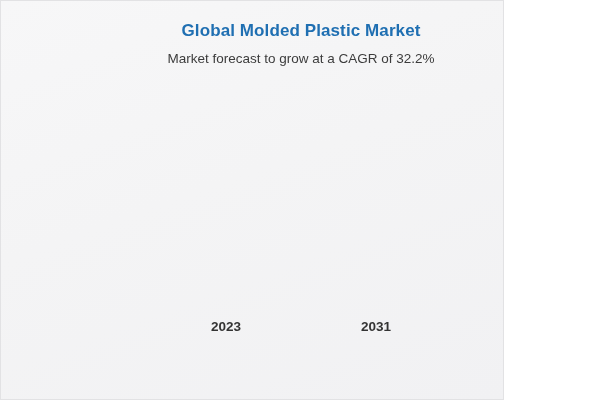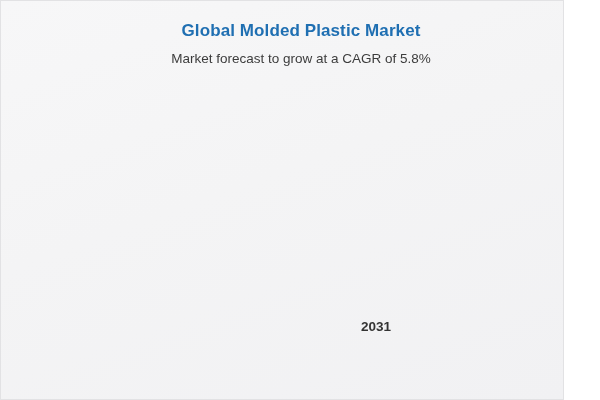--- a/index.html
+++ b/index.html
@@ -8,21 +8,21 @@
   }
   body {
     width: 600px;
     height: 400px;
     font-family: "Liberation Sans", sans-serif;
     background: #ffffff;
   }
 
   .infographic {
     position: relative;
-    width: 564px;
+    width: 504px;
     height: 400px;
     box-sizing: border-box;
     background: linear-gradient(160deg, #f7f7f8 0%, #f4f4f5 45%, #f1f1f3 100%);
     border: 1px solid #e2e2e4;
     overflow: hidden;
     padding-left: 40px;
   }
 
   
   .chart-title {
@@ -113,34 +113,35 @@
     color: #1f5f9e;
     white-space: nowrap;
   }
 </style>
 </head>
 <body>
 
 <div class="infographic">
 
   <div class="chart-title">Global Molded Plastic Market</div>
-  <div class="chart-subtitle">Market forecast to grow at a CAGR of 5.8%</div>
+  <div class="chart-subtitle">Market forecast to grow at a CAGR of 32.2%</div>
 
   <div class="plot">
 
     <div class="bar-group g2023">
       
       
     </div>
 
     <div class="bar-group g2029">
       
       
     </div>
 
+    <div class="axis-label a2023">2023</div>
     <div class="axis-label a2029">2031</div>
 
   </div>
 
   <div class="footer">
   </div>
 
 </div>
 
 </body></html>

